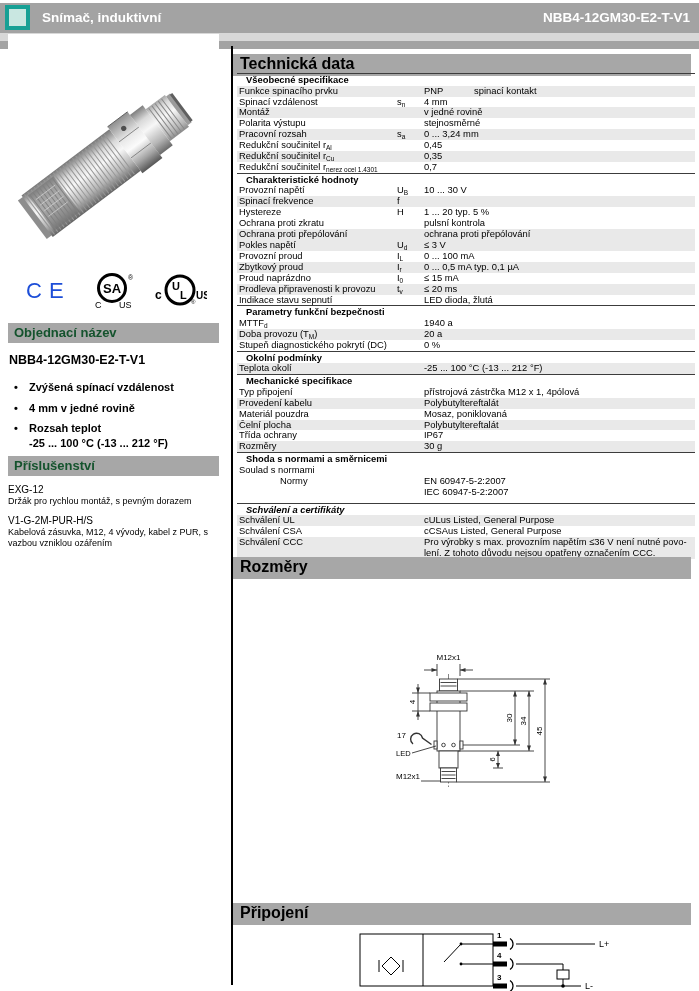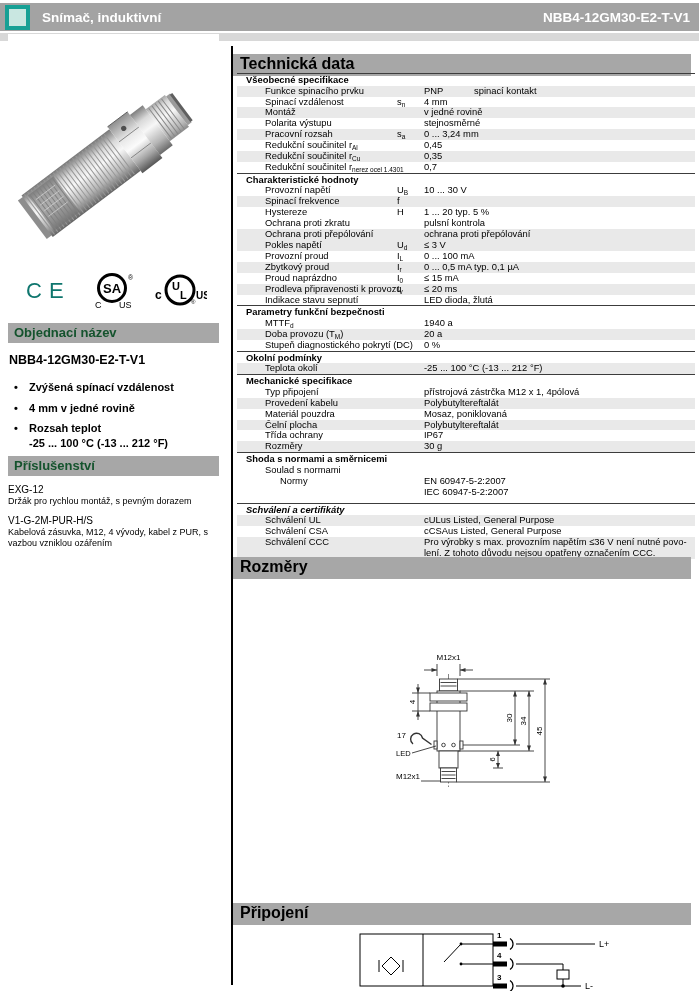--- a/index.html
+++ b/index.html
@@ -1,30 +1,30 @@
 <!DOCTYPE html>
 <html><head>
 <meta charset="utf-8">
 <style>
   html,body{margin:0;padding:0;background:#fff;}
   .page{position:relative;width:699px;height:991px;background:#fff;overflow:hidden;
         font-family:"Liberation Sans",sans-serif;color:#000;}
   
-  .hdr{position:absolute;top:3px;left:0;width:699px;height:28px;background:#a3a3a3;}
+  .hdr{position:absolute;top:3px;left:0;width:699px;height:46px;background:#a3a3a3;}
   .hdr-square{position:absolute;left:5px;top:2px;width:25px;height:25px;background:#c9e7e1;
               border:4px solid #17a095;box-sizing:border-box;}
   .hdr-title{position:absolute;left:42px;top:7px;font-size:13.5px;font-weight:bold;color:#fff;}
   .hdr-part{position:absolute;right:9px;top:7px;font-size:13.5px;font-weight:bold;color:#fff;}
   .substrip{position:absolute;top:33px;left:0;width:699px;height:8px;background:#d8d8d8;}
   .vline{position:absolute;left:231px;top:46px;width:2px;height:939px;background:#000;}
 
   
   .left{position:absolute;left:8px;top:34px;width:211px;background:#fff;z-index:2;}
   .logos{display:flex;align-items:center;justify-content:space-between;height:40px;padding:0 12px 0 18px;}
-  .ce-text{font-size:22px;letter-spacing:7px;color:#0f766e;font-weight:400;}
+  .ce-text{font-size:22px;letter-spacing:7px;color:#1d4ed8;font-weight:400;}
   .bar{background:#a7a7a7;font-weight:bold;font-size:13px;color:#14532d;padding:2px 0 3px 6px;}
   .bar-l{margin-top:12px;}
   .partname{font-size:12.5px;font-weight:bold;margin:10px 0 0 1px;}
   ul.bullets{list-style:none;margin:13px 0 0 0;padding:0 0 0 4px;}
   ul.bullets li{position:relative;padding-left:17px;font-size:11px;font-weight:bold;
                 line-height:14.5px;margin-bottom:6px;white-space:pre-line;}
   ul.bullets li:before{content:"•";position:absolute;left:2px;top:0;}
   .acc-item .acc-name{font-size:10px;font-weight:normal;margin-top:8px;}
   .acc-item .acc-desc{font-size:9px;line-height:11px;margin-top:1px;width:205px;}
 
@@ -34,21 +34,21 @@
         font-size:16px;padding:1px 0 3px 7px;box-sizing:border-box;}
   .bar-tech{top:8px;}
   .bar-dim{top:511px;}
   .bar-conn{top:857px;}
 
   .t-table{position:absolute;left:4px;top:27px;width:458px;font-size:9.4px;}
   .t-sec{font-weight:bold;border-top:1px solid #3c3c3c;padding-left:9px;line-height:11.6px;}
   .t-sec.gap{margin-top:5px;font-style:italic;}
   .t-row{position:relative;display:flex;line-height:10.9px;}
   .t-row.shade{background:#e9e9e9;}
-  .c-lbl{width:160px;padding-left:28px;white-space:nowrap;box-sizing:border-box;flex:none;}
+  .c-lbl{width:160px;padding-left:2px;white-space:nowrap;box-sizing:border-box;flex:none;}
   .c-lbl.ind2{padding-left:43px;}
   .c-sym{width:27px;flex:none;}
   .c-val{flex:1;position:relative;}
   .c-val .v2{position:absolute;left:50px;top:0;}
   sub{font-size:6.5px;vertical-align:-2px;line-height:0;}
 
   .dim-svg{position:absolute;left:160px;top:600px;}
   .conn-svg{position:absolute;left:100px;top:880px;}
   svg text{font-family:"Liberation Sans",sans-serif;}
 </style>

